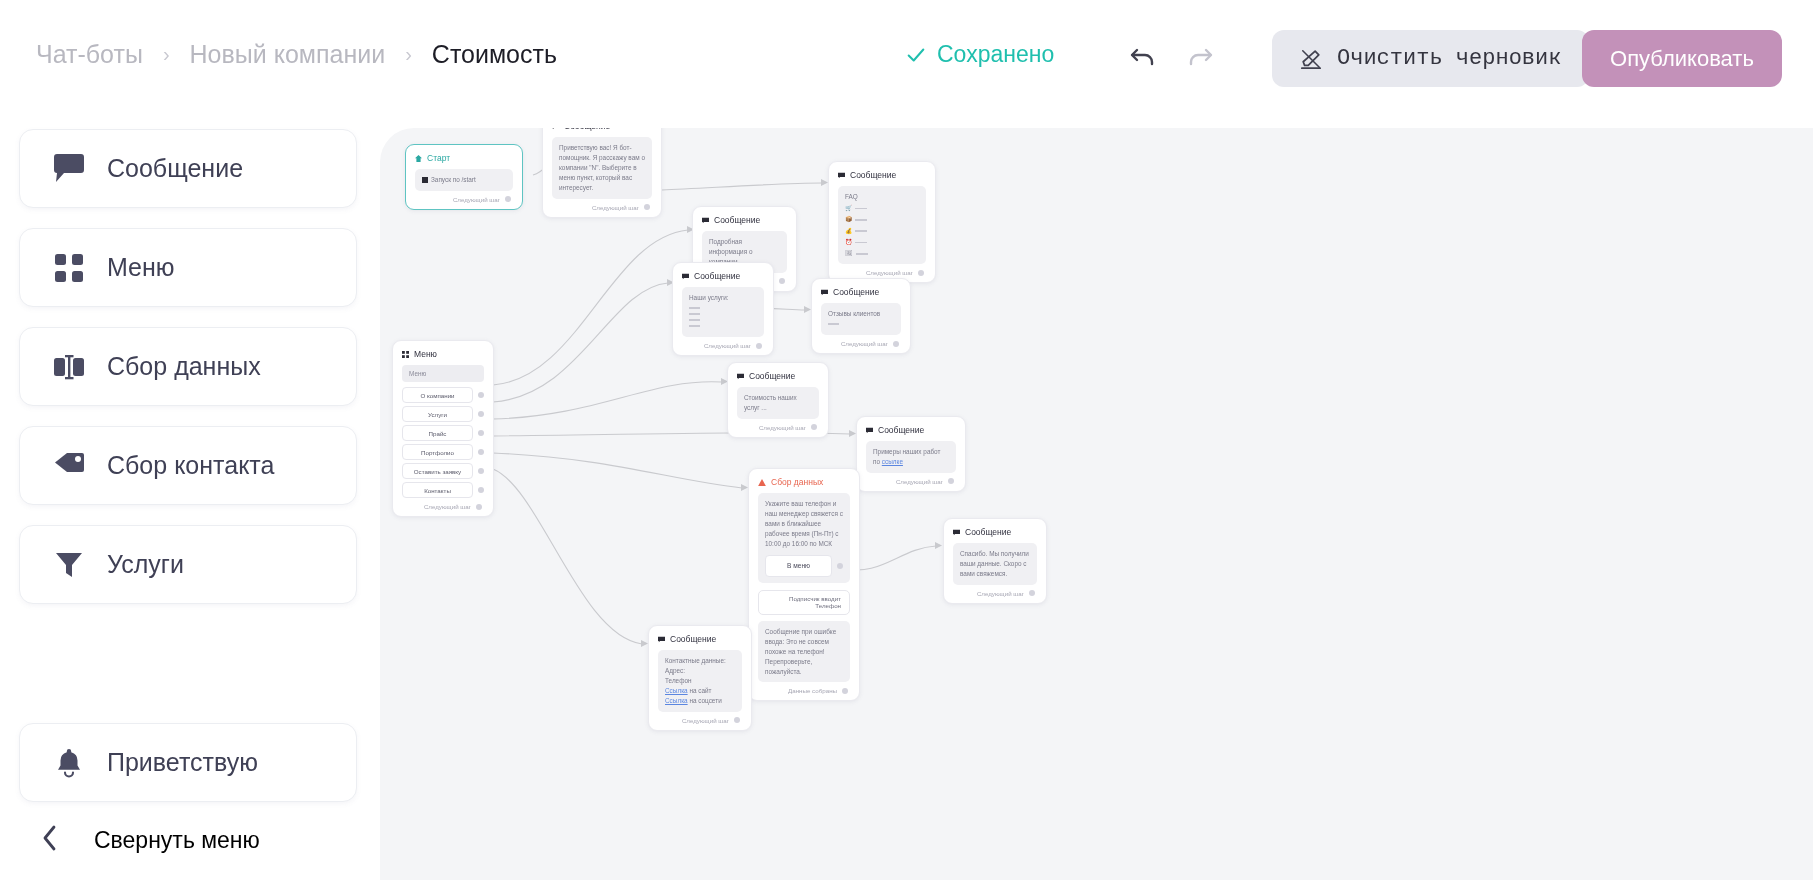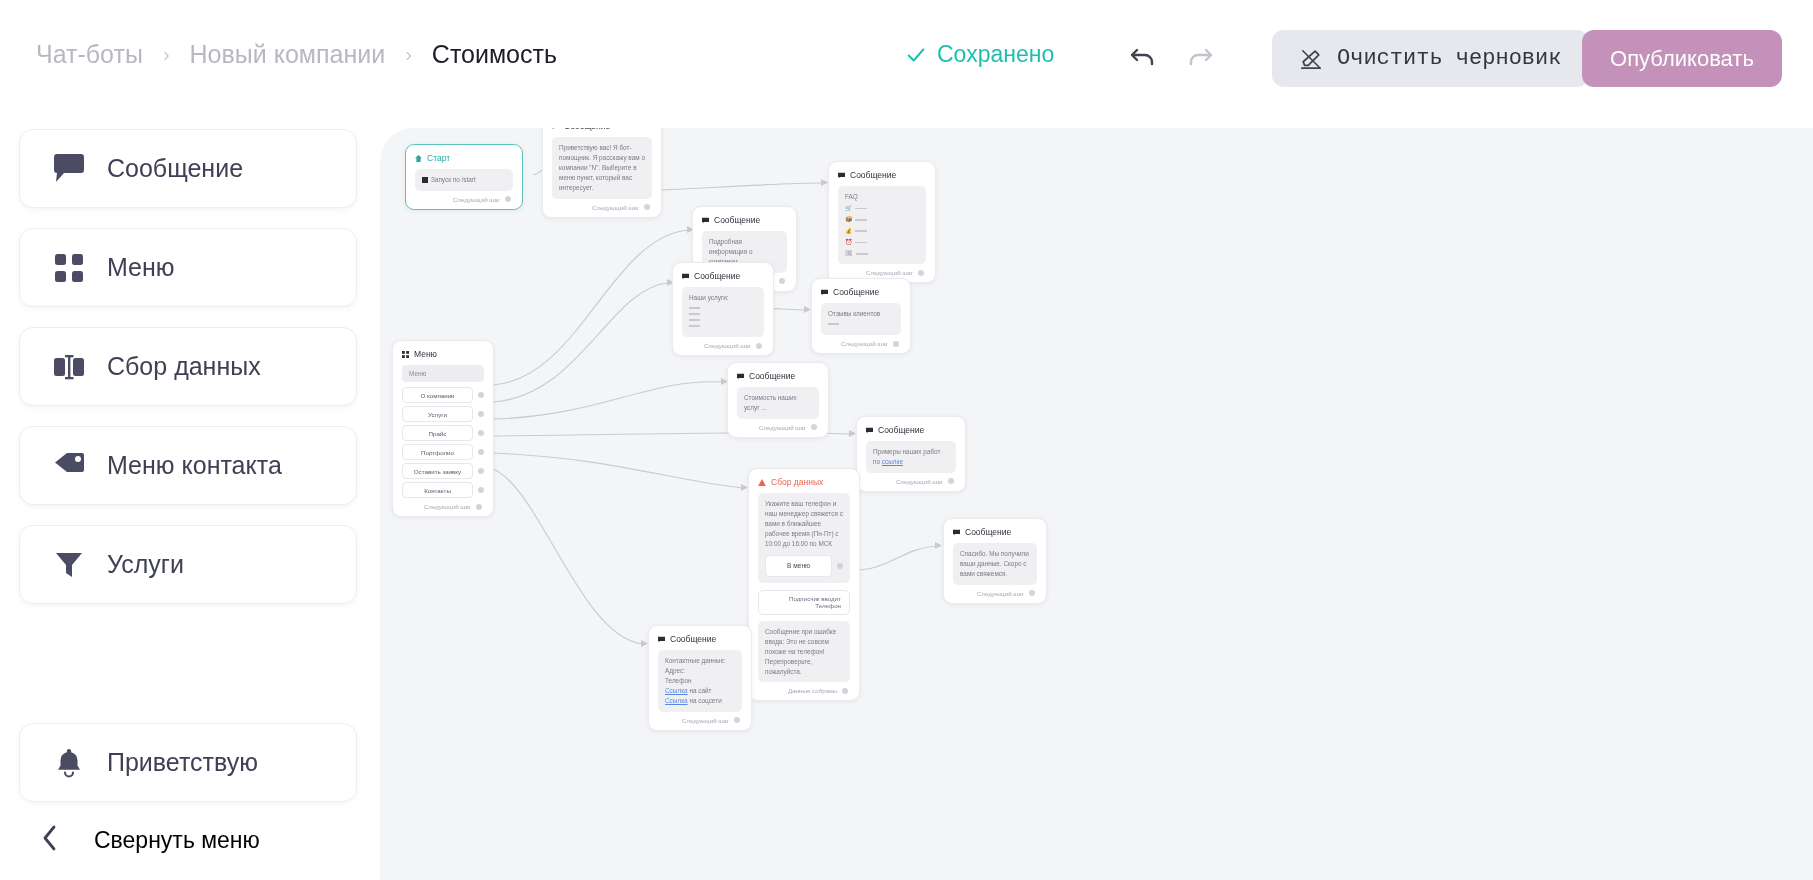--- a/index.html
+++ b/index.html
@@ -226,21 +226,21 @@
     <span class="side-label">Сбор данных</span>
   </div>
 
   <div class="side-item" style="top:314px">
     <span class="side-ico">
       <svg width="32" height="30" viewBox="0 0 32 30">
         <path d="M14 2 H29 a2 2 0 0 1 2 2 v15 a2 2 0 0 1 -2 2 H14 L2 11.5 Z" fill="#4b4c63"></path>
         <circle cx="25" cy="8" r="3" fill="#ffffff"></circle>
       </svg>
     </span>
-    <span class="side-label">Меню контакта</span>
+    <span class="side-label">Сбор контакта</span>
   </div>
 
   <div class="side-item" style="top:413px">
     <span class="side-ico">
       <svg width="30" height="30" viewBox="0 0 30 30">
         <path d="M2 3 H28 L18 15 V27 L12 23 V15 Z" fill="#4b4c63"></path>
       </svg>
     </span>
     <span class="side-label">Услуги</span>
   </div>

